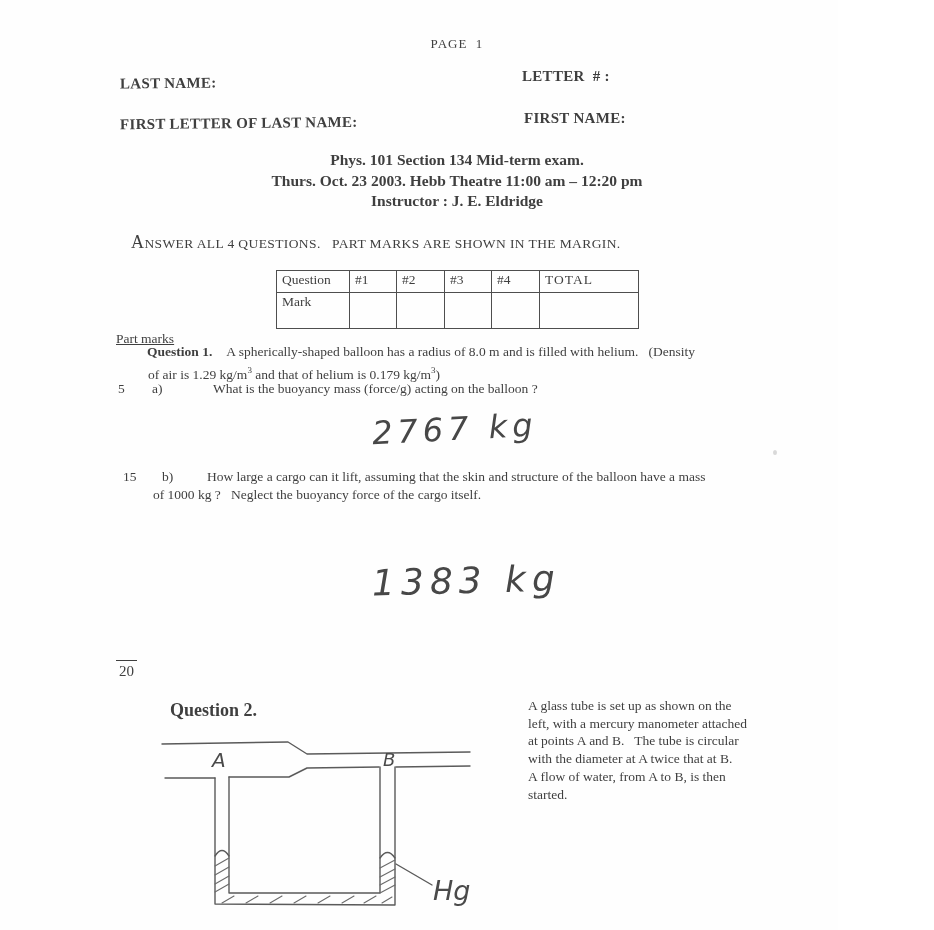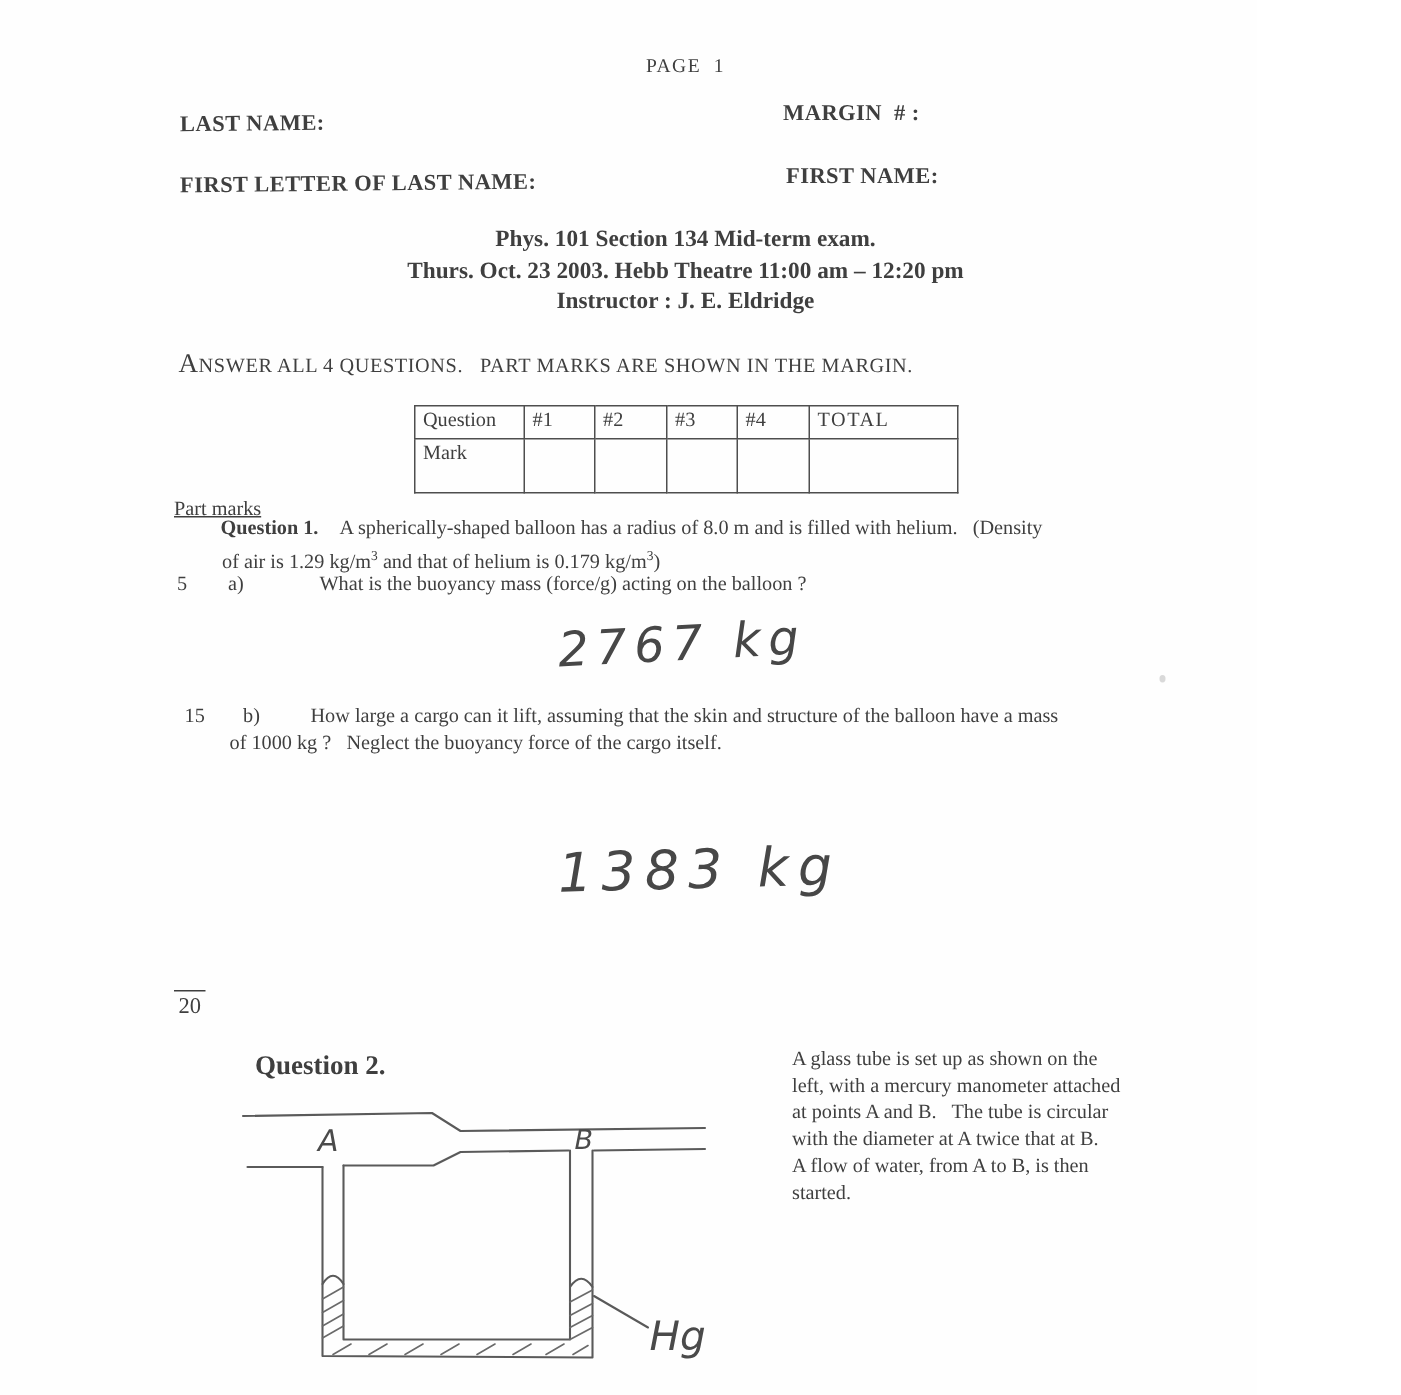--- a/index.html
+++ b/index.html
@@ -6,21 +6,21 @@
   body{
     width:934px;height:930px;background:#ffffff;position:relative;overflow:hidden;
     font-family:"Liberation Serif",serif;color:#3f3f3f;
   }
   .page{position:absolute;left:0;top:0;width:838px;height:930px;background:#fefefe;}
   .abs{position:absolute;}
   .center-wrap{left:0;width:914px;text-align:center;}
   .pагe-num{font-size:13px;letter-spacing:1px;white-space:pre;}
   .hdr-label{font-weight:bold;font-size:15px;letter-spacing:.3px;white-space:pre;}
   .title{font-weight:bold;font-size:15.5px;line-height:20.5px;}
-  .instr{font-size:13.5px;letter-spacing:.4px;white-space:pre;}
+  .instr{font-size:13.5px;letter-spacing:.4px;white-space:pre;margin-left:12px;}
   .instr .big-a{font-size:18px;}
   .marks-table{border-collapse:collapse;border-radius:22px;}
   .marks-table td{
     border:1.2px solid #4e4e4e;font-size:13.5px;padding:1px 5px;vertical-align:top;
   }
   .marks-table .hrow td{height:19px;}
   .marks-table .mrow td{height:33px;}
   .body-txt{font-size:13.5px;line-height:18px;white-space:pre;}
   .bold{font-weight:bold;}
   .underline{text-decoration:underline;}
@@ -34,21 +34,21 @@
   svg text.hand-svg{font-family:"DejaVu Sans",sans-serif;font-style:italic;fill:#4a4a4a;}
 </style>
 </head>
 <body>
 
 <div class="page">
 
   <div class="abs center-wrap pагe-num" style="top:36px;">PAGE  1</div>
 
   <div class="abs hdr-label" style="left:120px;top:75px;transform:rotate(-0.6deg);">LAST NAME:</div>
-  <div class="abs hdr-label" style="left:522px;top:68px;">MARGIN  # :</div>
+  <div class="abs hdr-label" style="left:522px;top:68px;">LETTER  # :</div>
   <div class="abs hdr-label" style="left:120px;top:115px;transform:rotate(-0.6deg);">FIRST LETTER OF LAST NAME:</div>
   <div class="abs hdr-label" style="left:524px;top:110px;">FIRST NAME:</div>
 
   <div class="abs center-wrap title" style="top:150px;">
     <div>Phys. 101 Section 134 Mid-term exam.</div>
     <div>Thurs. Oct. 23 2003.  Hebb Theatre 11:00 am – 12:20 pm</div>
     <div>Instructor : J. E. Eldridge</div>
   </div>
 
   <div class="abs instr" style="left:119px;top:232px;"><span class="big-a">A</span><span>NSWER ALL 4 QUESTIONS.   PART MARKS ARE SHOWN IN THE MARGIN.</span></div>

